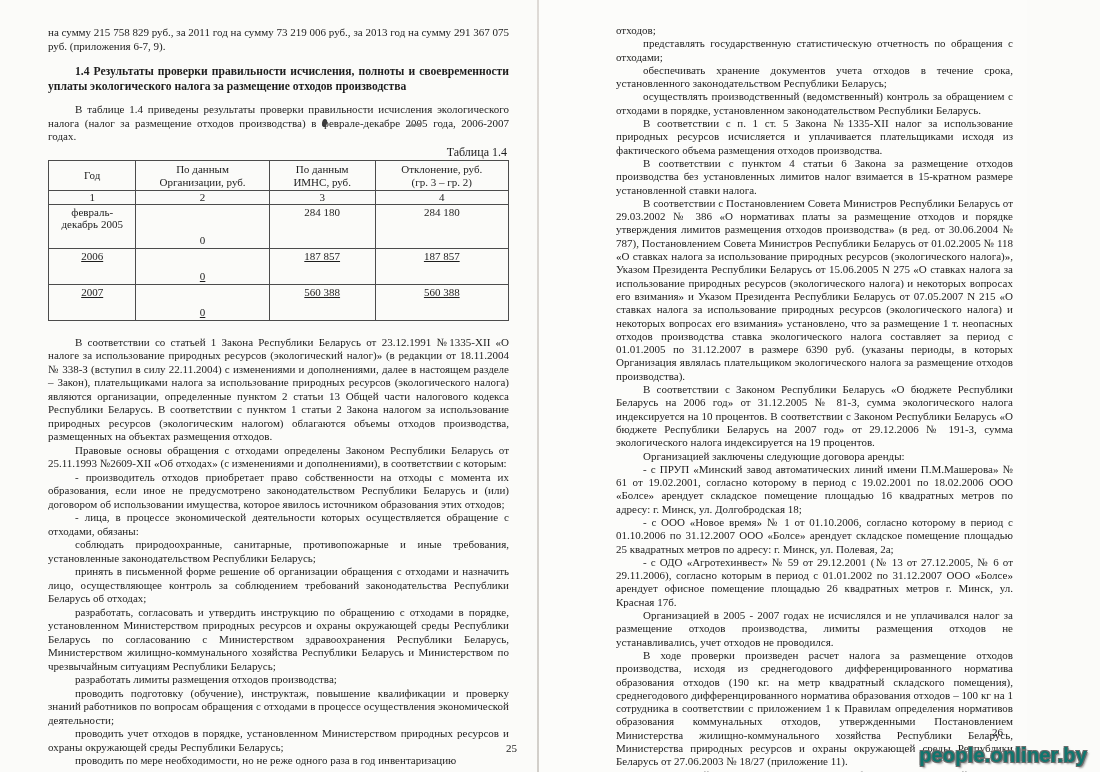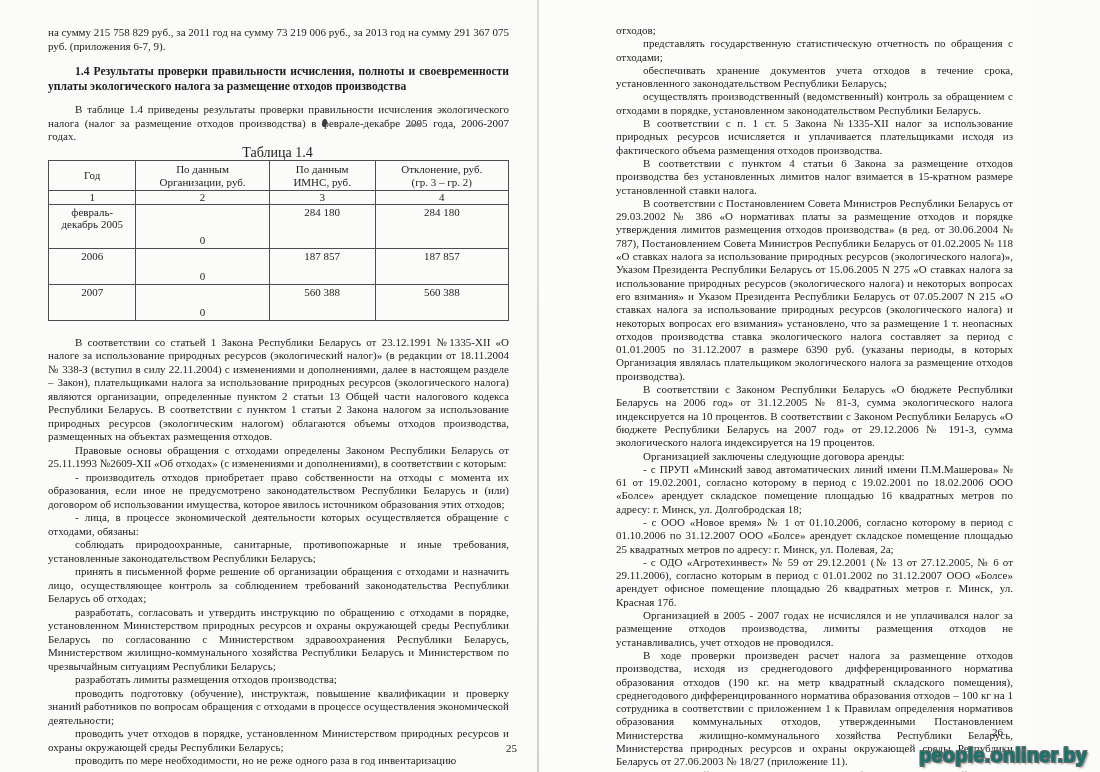--- a/index.html
+++ b/index.html
@@ -9,31 +9,31 @@
   .page-left{left:0;width:537px;padding:26px 28px 8px 48px;background:#fbfbf9;}
   .page-right{left:539px;width:488px;padding:24px 14px 0 77px;background:#fcfcfa;}
   .seam{position:absolute;left:537px;top:0;width:2px;height:772px;
         background:linear-gradient(180deg,#dedad6,#d2cfca);}
   .para{margin:0;text-align:justify;font-size:11px;}
   .page-left .para{line-height:13.5px;}
   .page-right .para{line-height:13.3px;}
   .indent{text-indent:27px;}
   .heading{margin:12px 0 9px 0;font-weight:bold;text-align:justify;text-indent:27px;
            font-size:11.6px;line-height:14.6px;}
-  .tbl-caption{margin:2px 2px 1px 0;text-align:center;font-size:14px;line-height:13.5px;}
+  .tbl-caption{margin:2px 2px 1px 0;text-align:right;font-size:12px;line-height:13.5px;}
   table.t14{width:100%;border-collapse:collapse;table-layout:fixed;margin-bottom:15px;}
   table.t14 td,table.t14 th{border:1px solid #4c4c4c;font-weight:normal;font-size:11px;
           line-height:12.6px;text-align:center;padding:1px 2px;white-space:pre-line;}
   .c1{width:19%;} .c2{width:29%;} .c3{width:23%;} .c4{width:29%;}
   tr.hdr th{height:27px;vertical-align:middle;}
   tr.num td{height:11px;padding:0;}
   td.year{vertical-align:top;}
   td.org{vertical-align:bottom;padding-bottom:2px;}
   td.val{vertical-align:top;padding-top:1px;}
-  tr.r1 td{height:41px;} tr.r2 td,tr.r3 td{height:33px;}
+  tr.r1 td{height:41px;} tr.r2 td,tr.r3 td{height:33px;text-decoration:underline;}
   .pagenum{position:absolute;font-size:11px;color:#222;}
   .pn-left{right:20px;bottom:18px;}
   .pn-right{right:24px;bottom:34px;}
   .watermark{position:absolute;right:13px;bottom:5px;font-family:"Liberation Sans","DejaVu Sans",sans-serif;
     font-weight:bold;font-size:20px;letter-spacing:.2px;color:#0f766e;
     text-shadow:-1px -1px 0 #6b6b6b,1px -1px 0 #6b6b6b,-1px 1px 0 #6b6b6b,1px 1px 0 #6b6b6b,2px 2px 2px #9a9a9a;}
   .arc{position:absolute;border:2px solid transparent;border-top:2px solid #3f3f3f;border-radius:50%;}
   .arc1{left:552px;top:253px;width:19px;height:14px;transform:rotate(-4deg);}
   .arc2{left:559px;top:466px;width:23px;height:17px;transform:rotate(-2deg);}
   .smudge{position:absolute;left:322px;top:119px;width:5px;height:8px;background:#3c3c3c;

